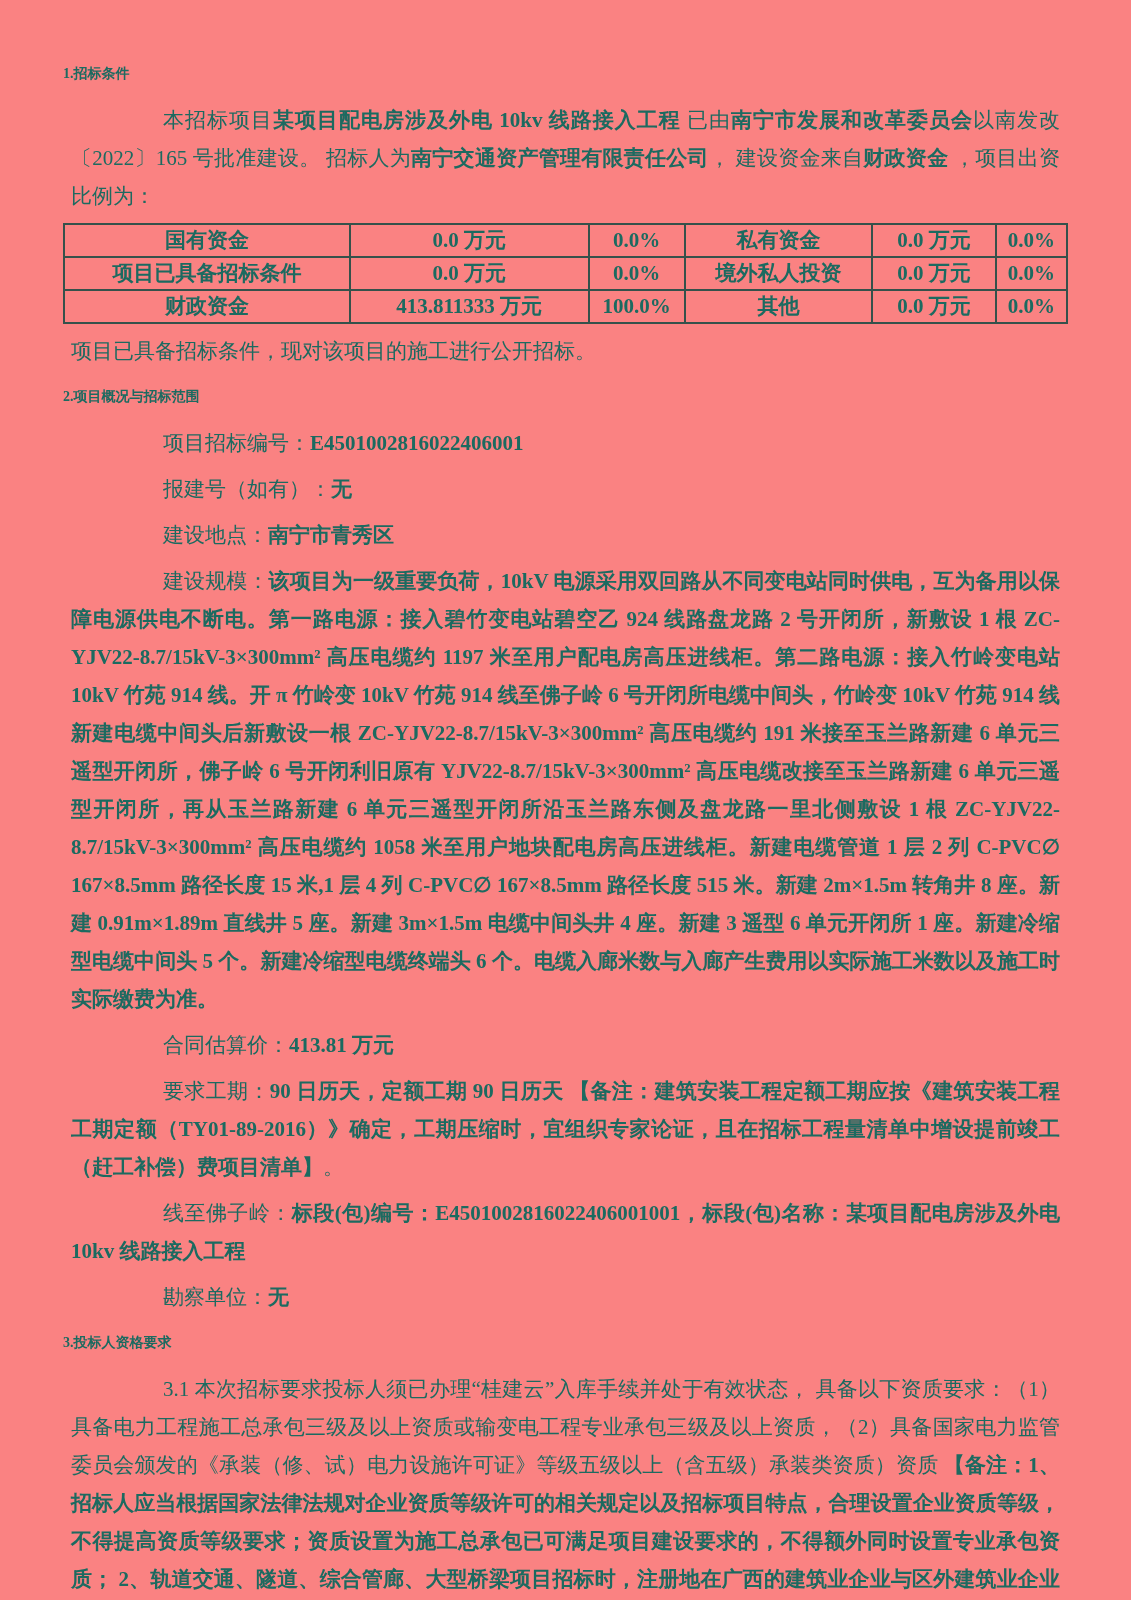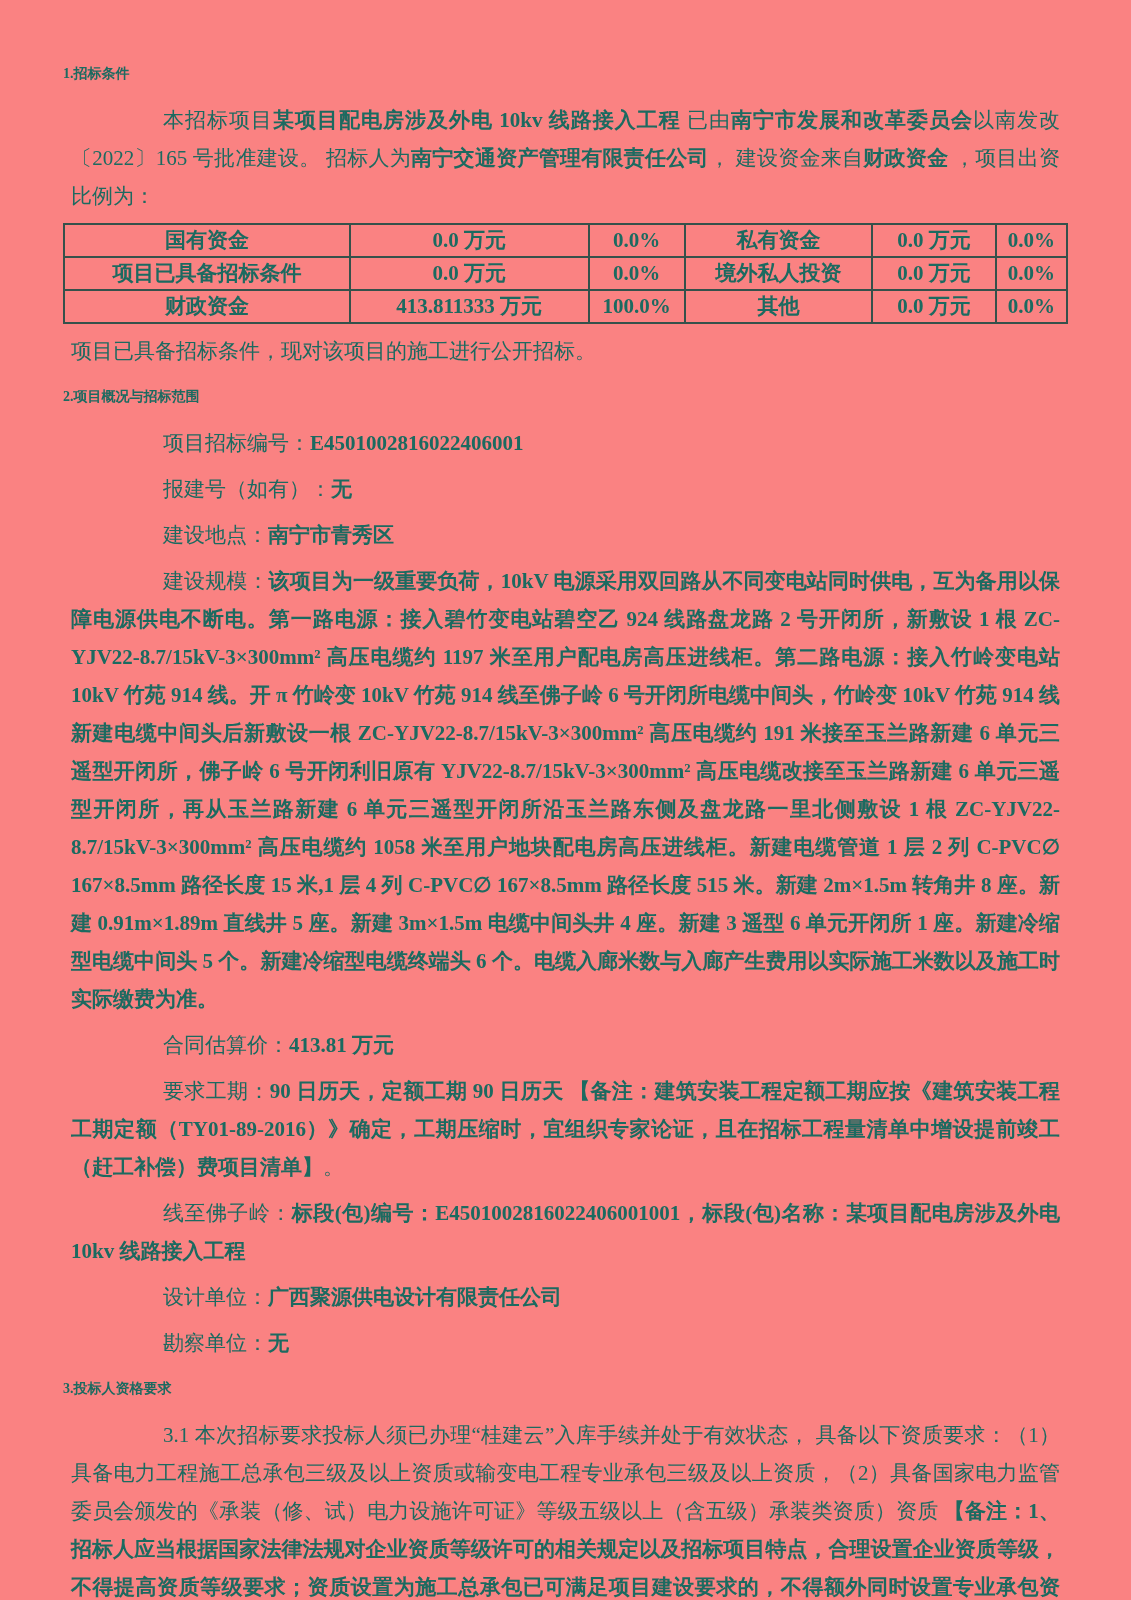--- a/index.html
+++ b/index.html
@@ -100,20 +100,19 @@
 
   <p class="sec-heading">2.项目概况与招标范围</p>
 
   <p class="para indent"><span>项目招标编号：</span><span class="b">E4501002816022406001</span></p>
   <p class="para indent"><span>报建号（如有）：</span><span class="b">无</span></p>
   <p class="para indent"><span>建设地点：</span><span class="b">南宁市青秀区</span></p>
   <p class="para indent"><span>建设规模：</span><span class="b">该项目为一级重要负荷，10kV 电源采用双回路从不同变电站同时供电，互为备用以保障电源供电不断电。第一路电源：接入碧竹变电站碧空乙 924 线路盘龙路 2 号开闭所，新敷设 1 根 ZC-YJV22-8.7/15kV-3×300mm² 高压电缆约 1197 米至用户配电房高压进线柜。第二路电源：接入竹岭变电站 10kV 竹苑 914 线。开 π 竹岭变 10kV 竹苑 914 线至佛子岭 6 号开闭所电缆中间头，竹岭变 10kV 竹苑 914 线新建电缆中间头后新敷设一根 ZC-YJV22-8.7/15kV-3×300mm² 高压电缆约 191 米接至玉兰路新建 6 单元三遥型开闭所，佛子岭 6 号开闭利旧原有 YJV22-8.7/15kV-3×300mm² 高压电缆改接至玉兰路新建 6 单元三遥型开闭所，再从玉兰路新建 6 单元三遥型开闭所沿玉兰路东侧及盘龙路一里北侧敷设 1 根 ZC-YJV22-8.7/15kV-3×300mm² 高压电缆约 1058 米至用户地块配电房高压进线柜。新建电缆管道 1 层 2 列 C-PVC∅ 167×8.5mm 路径长度 15 米,1 层 4 列 C-PVC∅ 167×8.5mm 路径长度 515 米。新建 2m×1.5m 转角井 8 座。新建 0.91m×1.89m 直线井 5 座。新建 3m×1.5m 电缆中间头井 4 座。新建 3 遥型 6 单元开闭所 1 座。新建冷缩型电缆中间头 5 个。新建冷缩型电缆终端头 6 个。电缆入廊米数与入廊产生费用以实际施工米数以及施工时实际缴费为准。</span></p>
   <p class="para indent"><span>合同估算价：</span><span class="b">413.81 万元</span></p>
   <p class="para indent"><span>要求工期：</span><span class="b">90 日历天，定额工期 90 日历天 【备注：建筑安装工程定额工期应按《建筑安装工程工期定额（TY01-89-2016）》确定，工期压缩时，宜组织专家论证，且在招标工程量清单中增设提前竣工（赶工补偿）费项目清单】</span><span>。</span></p>
   <p class="para indent"><span>线至佛子岭：</span><span class="b">标段(包)编号：E4501002816022406001001，标段(包)名称：某项目配电房涉及外电 10kv 线路接入工程</span></p>
-  <p class="para indent"><span>设计单位：</span><span class="b">广西聚源供电设计有限责任公司</span></p>
   <p class="para indent"><span>勘察单位：</span><span class="b">无</span></p>
 
   <p class="sec-heading">3.投标人资格要求</p>
 
   <p class="para indent"><span>3.1 本次招标要求投标人须已办理“桂建云”入库手续并处于有效状态， 具备以下资质要求：（1）具备电力工程施工总承包三级及以上资质或输变电工程专业承包三级及以上资质，（2）具备国家电力监管委员会颁发的《承装（修、试）电力设施许可证》等级五级以上（含五级）承装类资质）资质 </span><span class="b">【备注：1、招标人应当根据国家法律法规对企业资质等级许可的相关规定以及招标项目特点，合理设置企业资质等级， 不得提高资质等级要求；资质设置为施工总承包已可满足项目建设要求的，不得额外同时设置专业承包资质； 2、轨道交通、隧道、综合管廊、大型桥梁项目招标时，注册地在广西的建筑业企业与区外建筑业企业采用联合体形式参与投标的，联合体资质按最高的企业计取； 3、南宁市建筑工程、市政公用工程施工总承包二级资质企业，以及市外特级、一级施工总承包企业在南宁市注册的子公司，根据《南宁市住房和城乡建设局关于试行调整部分建筑业企业资质承包工程范围的通知》，经市住建部门认定后，可在本市行政区域内承接其现有资质类别高一级的相应业务】</span></p>
 
 </div>
 
 </body></html>

